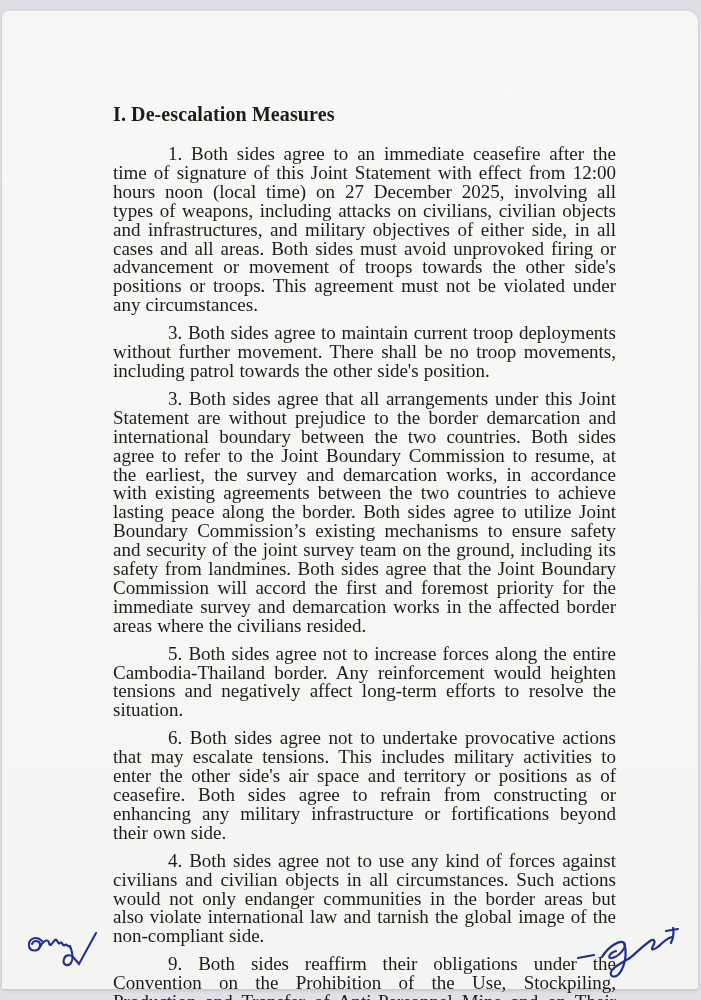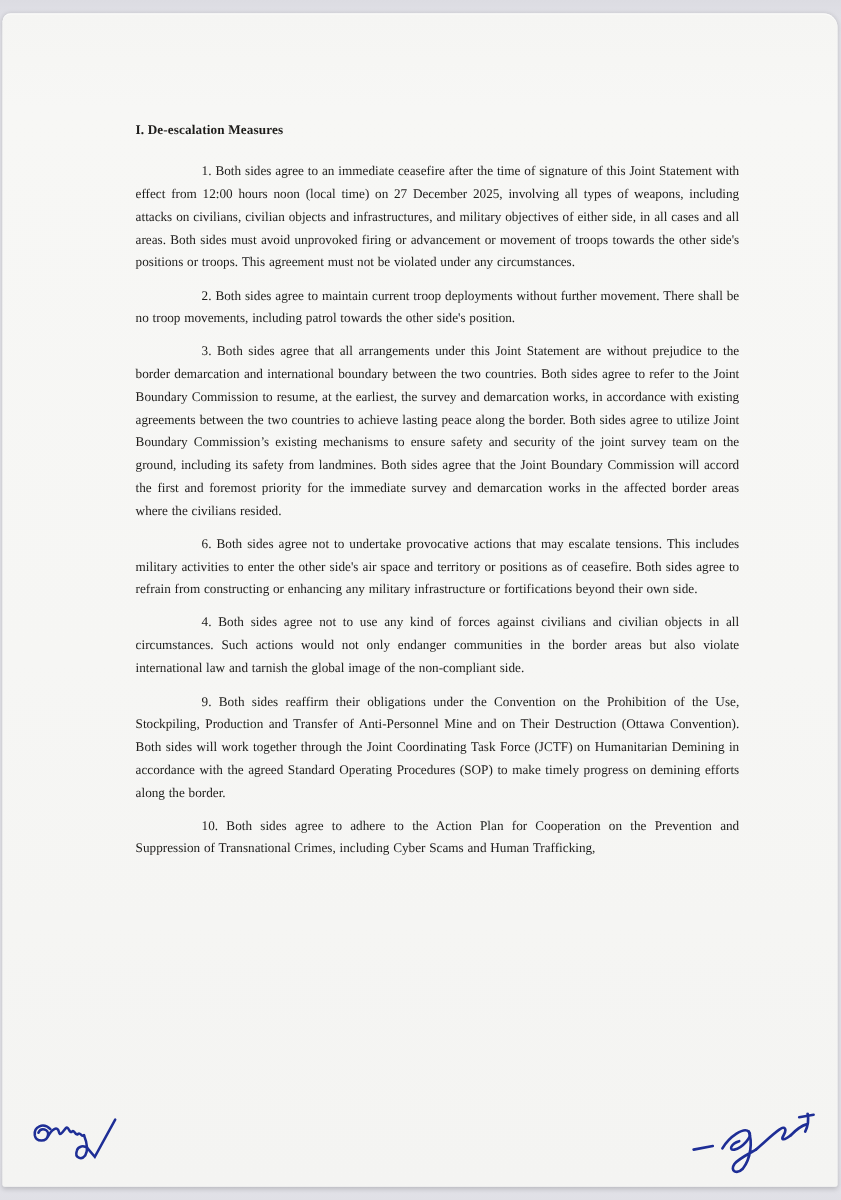--- a/index.html
+++ b/index.html
@@ -32,28 +32,28 @@
 
   .content {
     position: absolute;
     left: 111px;
     top: 92px;
     width: 503px;
     color: #1d1c1a;
   }
 
   .heading {
-    font-size: 11px;
+    font-size: 20px;
     font-weight: bold;
     letter-spacing: 0.1px;
     margin-bottom: 19px;
   }
 
   .body-text p {
-    font-size: 11px;
+    font-size: 19px;
     line-height: 18.9px;
     text-align: justify;
     text-indent: 55px;
     margin-bottom: 9px;
     word-spacing: 0.4px;
   }
 
   .signature {
     position: absolute;
   }
@@ -73,22 +73,23 @@
 <body>
 
 <div class="photo-bg">
   <div class="paper">
 
     <div class="content">
       <div class="heading">I. De-escalation Measures</div>
 
       <div class="body-text">
         <p>1. Both sides agree to an immediate ceasefire after the time of signature of this Joint Statement with effect from 12:00 hours noon (local time) on 27 December 2025, involving all types of weapons, including attacks on civilians, civilian objects and infrastructures, and military objectives of either side, in all cases and all areas. Both sides must avoid unprovoked firing or advancement or movement of troops towards the other side's positions or troops. This agreement must not be violated under any circumstances.</p>
-        <p>2. Both sides agree to maintain current troop deployments without further movement. There shall be no troop movements, including patrol towards the other side's position.</p>
+        <p>3. Both sides agree to maintain current troop deployments without further movement. There shall be no troop movements, including patrol towards the other side's position.</p>
         <p>3. Both sides agree that all arrangements under this Joint Statement are without prejudice to the border demarcation and international boundary between the two countries. Both sides agree to refer to the Joint Boundary Commission to resume, at the earliest, the survey and demarcation works, in accordance with existing agreements between the two countries to achieve lasting peace along the border. Both sides agree to utilize Joint Boundary Commission’s existing mechanisms to ensure safety and security of the joint survey team on the ground, including its safety from landmines. Both sides agree that the Joint Boundary Commission will accord the first and foremost priority for the immediate survey and demarcation works in the affected border areas where the civilians resided.</p>
+        <p>5. Both sides agree not to increase forces along the entire Cambodia-Thailand border. Any reinforcement would heighten tensions and negatively affect long-term efforts to resolve the situation.</p>
         <p>6. Both sides agree not to undertake provocative actions that may escalate tensions. This includes military activities to enter the other side's air space and territory or positions as of ceasefire. Both sides agree to refrain from constructing or enhancing any military infrastructure or fortifications beyond their own side.</p>
         <p>4. Both sides agree not to use any kind of forces against civilians and civilian objects in all circumstances. Such actions would not only endanger communities in the border areas but also violate international law and tarnish the global image of the non-compliant side.</p>
         <p>9. Both sides reaffirm their obligations under the Convention on the Prohibition of the Use, Stockpiling, Production and Transfer of Anti-Personnel Mine and on Their Destruction (Ottawa Convention). Both sides will work together through the Joint Coordinating Task Force (JCTF) on Humanitarian Demining in accordance with the agreed Standard Operating Procedures (SOP) to make timely progress on demining efforts along the border.</p>
         <p>10. Both sides agree to adhere to the Action Plan for Cooperation on the Prevention and Suppression of Transnational Crimes, including Cyber Scams and Human Trafficking,</p>
       </div>
     </div>
 
     <div class="signature sig-left">
       <svg width="92" height="58" viewBox="0 0 92 58" fill="none" xmlns="http://www.w3.org/2000/svg">
         <g stroke="#1e2e96" stroke-width="2.1" stroke-linecap="round" fill="none">

